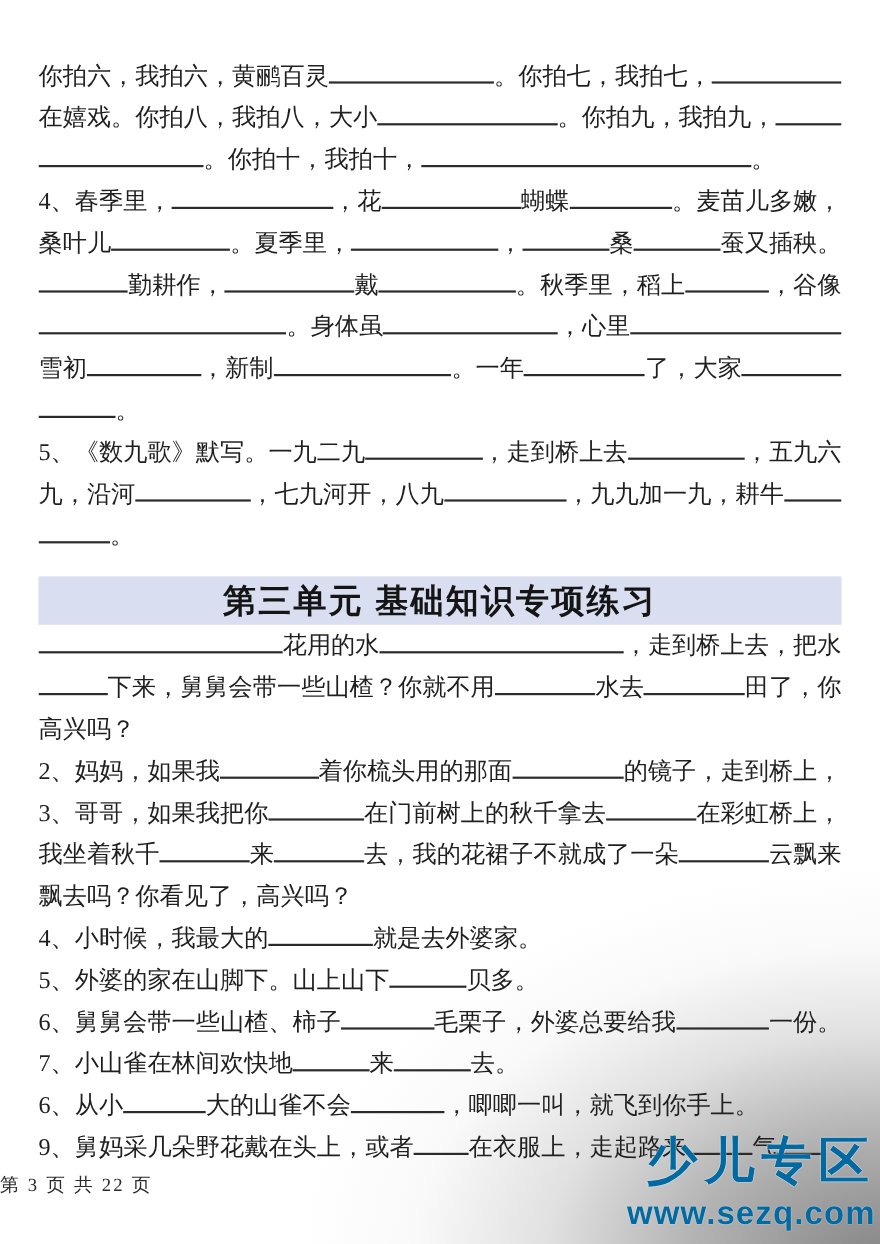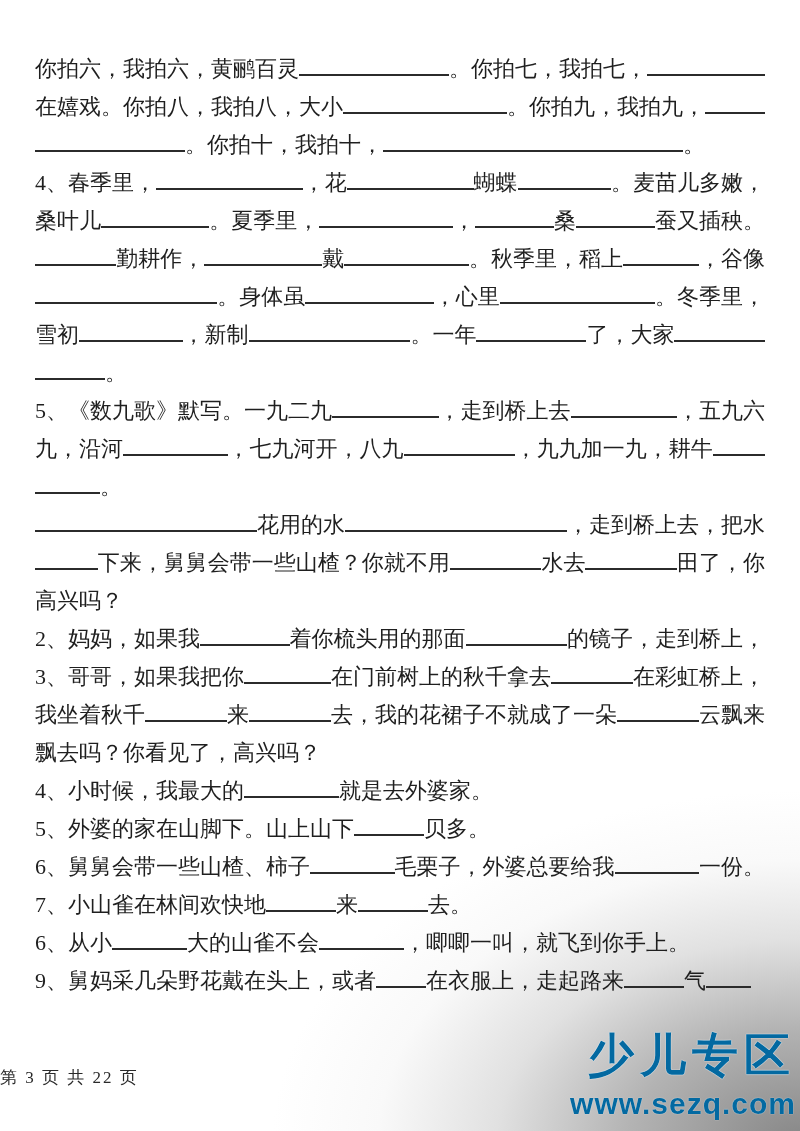--- a/index.html
+++ b/index.html
@@ -41,28 +41,31 @@
 <div class="shade"></div>
 
 <main class="content">
   <section id="lines-before">
       <div class="line"><span class="txt">你拍六，我拍六，黄鹂百灵</span><span class="blank" style="width: 140px; flex-grow: 140;"></span><span class="txt">。你拍七，我拍七，</span><span class="blank" style="width: 110px; flex-grow: 110;"></span></div>
       <div class="line"><span class="txt">在嬉戏。你拍八，我拍八，大小</span><span class="blank" style="width: 150px; flex-grow: 150;"></span><span class="txt">。你拍九，我拍九，</span><span class="blank" style="width: 55px; flex-grow: 55;"></span></div>
       <div class="line"><span class="blank" style="width: 150px;"></span><span class="txt">。你拍十，我拍十，</span><span class="blank" style="width: 300px;"></span><span class="txt">。</span></div>
       <div class="line"><span class="txt">4、春季里，</span><span class="blank" style="width: 110px; flex-grow: 110;"></span><span class="txt">，花</span><span class="blank" style="width: 95px; flex-grow: 95;"></span><span class="txt">蝴蝶</span><span class="blank" style="width: 70px; flex-grow: 70;"></span><span class="txt">。麦苗儿多嫩，</span></div>
       <div class="line"><span class="txt">桑叶儿</span><span class="blank" style="width: 85px; flex-grow: 85;"></span><span class="txt">。夏季里，</span><span class="blank" style="width: 105px; flex-grow: 105;"></span><span class="txt">，</span><span class="blank" style="width: 62px; flex-grow: 62;"></span><span class="txt">桑</span><span class="blank" style="width: 62px; flex-grow: 62;"></span><span class="txt">蚕又插秧。</span></div>
       <div class="line"><span class="blank" style="width: 62px; flex-grow: 62;"></span><span class="txt">勤耕作，</span><span class="blank" style="width: 90px; flex-grow: 90;"></span><span class="txt">戴</span><span class="blank" style="width: 95px; flex-grow: 95;"></span><span class="txt">。秋季里，稻上</span><span class="blank" style="width: 58px; flex-grow: 58;"></span><span class="txt">，谷像</span></div>
-      <div class="line"><span class="blank" style="width: 135px; flex-grow: 135;"></span><span class="txt">。身体虽</span><span class="blank" style="width: 95px; flex-grow: 95;"></span><span class="txt">，心里</span><span class="blank" style="width: 115px; flex-grow: 115;"></span><span class="txt">。冬季里，</span></div>
+      <div class="line"><span class="blank" style="width: 135px; flex-grow: 135;"></span><span class="txt">。身体虽</span><span class="blank" style="width: 95px; flex-grow: 95;"></span><span class="txt">，心里</span><span class="blank" style="width: 115px; flex-grow: 115;"></span></div>
       <div class="line"><span class="txt">雪初</span><span class="blank" style="width: 80px; flex-grow: 80;"></span><span class="txt">，新制</span><span class="blank" style="width: 125px; flex-grow: 125;"></span><span class="txt">。一年</span><span class="blank" style="width: 85px; flex-grow: 85;"></span><span class="txt">了，大家</span><span class="blank" style="width: 70px; flex-grow: 70;"></span></div>
       <div class="line"><span class="blank" style="width: 70px;"></span><span class="txt">。</span></div>
       <div class="line"><span class="txt">5、《数九歌》默写。一九二九</span><span class="blank" style="width: 80px; flex-grow: 80;"></span><span class="txt">，走到桥上去</span><span class="blank" style="width: 80px; flex-grow: 80;"></span><span class="txt">，五九六</span></div>
       <div class="line"><span class="txt">九，沿河</span><span class="blank" style="width: 80px; flex-grow: 80;"></span><span class="txt">，七九河开，八九</span><span class="blank" style="width: 85px; flex-grow: 85;"></span><span class="txt">，九九加一九，耕牛</span><span class="blank" style="width: 40px; flex-grow: 40;"></span></div>
       <div class="line"><span class="blank" style="width: 65px;"></span><span class="txt">。</span></div>
     </section>
 
+  <h1 class="section-header" style="background: rgb(217, 222, 240);">
+      <span>第三单元 基础知识专项练习</span>
+    </h1>
 
   <section id="lines-after">
       <div class="line"><span class="blank" style="width: 75px; flex-grow: 75;"></span><span class="txt">花用的水</span><span class="blank" style="width: 75px; flex-grow: 75;"></span><span class="txt">，走到桥上去，把水</span></div>
       <div class="line"><span class="blank" style="width: 48px; flex-grow: 48;"></span><span class="txt">下来，舅舅会带一些山楂？你就不用</span><span class="blank" style="width: 70px; flex-grow: 70;"></span><span class="txt">水去</span><span class="blank" style="width: 70px; flex-grow: 70;"></span><span class="txt">田了，你</span></div>
       <div class="line"><span class="txt">高兴吗？</span></div>
       <div class="line"><span class="txt">2、妈妈，如果我</span><span class="blank" style="width: 75px; flex-grow: 75;"></span><span class="txt">着你梳头用的那面</span><span class="blank" style="width: 85px; flex-grow: 85;"></span><span class="txt">的镜子，走到桥上，</span></div>
       <div class="line"><span class="txt">3、哥哥，如果我把你</span><span class="blank" style="width: 72px; flex-grow: 72;"></span><span class="txt">在门前树上的秋千拿去</span><span class="blank" style="width: 68px; flex-grow: 68;"></span><span class="txt">在彩虹桥上，</span></div>
       <div class="line"><span class="txt">我坐着秋千</span><span class="blank" style="width: 68px; flex-grow: 68;"></span><span class="txt">来</span><span class="blank" style="width: 68px; flex-grow: 68;"></span><span class="txt">去，我的花裙子不就成了一朵</span><span class="blank" style="width: 68px; flex-grow: 68;"></span><span class="txt">云飘来</span></div>
       <div class="line"><span class="txt">飘去吗？你看见了，高兴吗？</span></div>
       <div class="line"><span class="txt">4、小时候，我最大的</span><span class="blank" style="width: 95px;"></span><span class="txt">就是去外婆家。</span></div>

